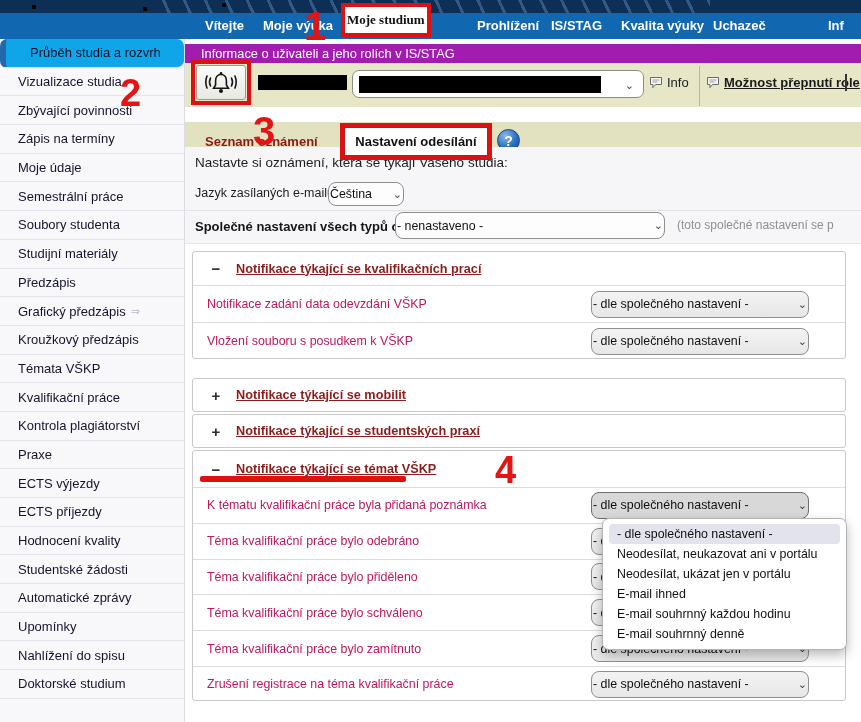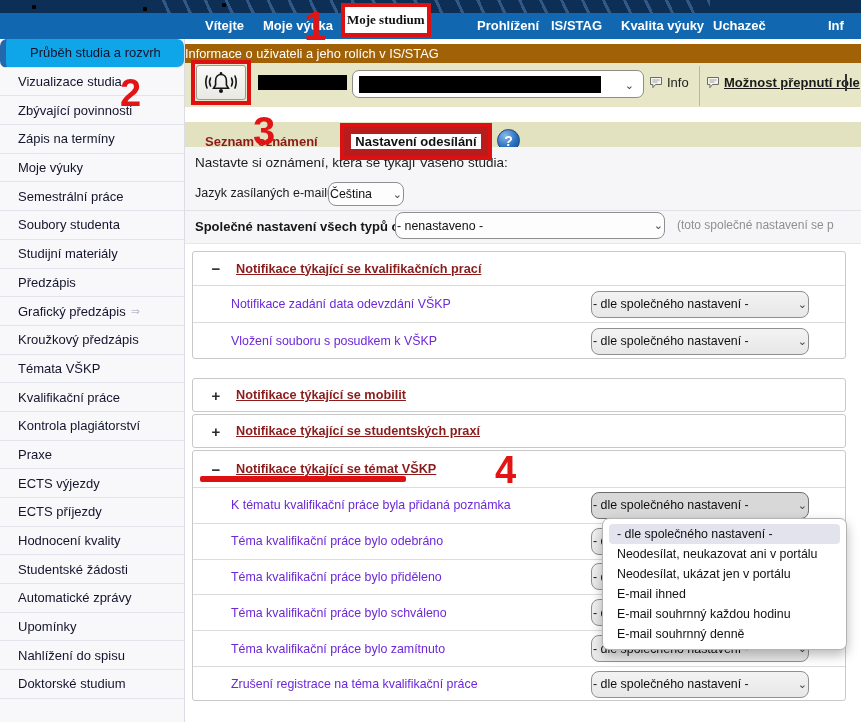--- a/index.html
+++ b/index.html
@@ -25,22 +25,22 @@
   
   .sidebar { position:absolute; left:0; top:39px; width:185px; height:683px;
     background:#f8f8fb; border-right:1px solid #dcdce4; }
   .sb-item { height:28.7px; display:flex; align-items:center; padding-left:18px;
     border-bottom:1px solid #e3e3ec; font-size:13px; color:#14142c; cursor:pointer; white-space:nowrap; }
   .sb-item.active { background:#0ea5e9; border-left:6px solid #2368ad; padding-left:24px;border-radius:7px; }
   .sb-arrow { color:#b9b9cc; font-size:11px; margin-left:5px; }
 
   
   .main { position:absolute; left:185px; top:39px; width:676px; height:683px; background:#fff; }
-  .user-title { position:absolute; left:0; top:5px; width:676px; height:19px; background:#a16207;
-    color:#fff; font-size:12.8px; line-height:19px; padding-left:0; }
+  .user-title { position:absolute; left:0; top:5px; width:676px; height:19px; background:#a21caf;
+    color:#fff; font-size:12.8px; line-height:19px; padding-left:16px; }
   .userbar { position:absolute; left:0; top:24px; width:676px; height:44px; background:#e7e7c7; }
   .bell-annot { position:absolute; left:6px; top:21px; width:60px; height:45px;
     border:4px solid #dd1111; z-index:7; background:transparent; }
   .bell-btn { position:absolute; left:1px; top:1px; width:50px; height:35px;
     background:linear-gradient(#f9f9f7,#e9e9e4); border:1px solid #9a9a90; border-radius:3px;
     display:flex; align-items:center; justify-content:center; cursor:pointer; }
   .redact { background:#000; position:absolute; }
   .role-select { position:absolute; left:167px; top:31px; width:292px; height:28px; background:#fff;
     border:1px solid #8d8d85; border-radius:7px; cursor:pointer; }
   .chev { font-size:11px; color:#444; line-height:1; }
@@ -51,21 +51,21 @@
   .switch-role { position:absolute; left:521px; top:36px; display:flex; align-items:center; gap:4px;
     font-size:13px; color:#1a1a1a; font-weight:bold; text-decoration:underline; cursor:pointer; white-space:nowrap; }
   .cut-bar { position:absolute; left:660px; top:35px; width:2px; height:17px; background:#333; }
 
   
   .tabbar { position:absolute; left:0; top:83px; width:676px; height:39px; background:#e2e2c0; }
   .tab-inactive { position:absolute; left:20px; top:0; height:39px; line-height:39px;
     color:#8b1a1a; font-size:13px; font-weight:bold; cursor:pointer; }
   .tab-annot { position:absolute; left:155px; top:1px; width:152px; height:37px; border:4px solid #dd1111; z-index:7; }
   .tab-active { display:flex; align-items:center; justify-content:center; width:100%; height:100%;
-    background:#fff; border:7px solid #b91c1c; color:#111; font-size:13px; font-weight:bold; cursor:pointer; white-space:nowrap; }
+    background:#fff; border:1px solid #b91c1c; color:#111; font-size:13px; font-weight:bold; cursor:pointer; white-space:nowrap; }
   .qmark { position:absolute; left:312px; top:7px; width:23px; height:23px; border-radius:50%;
     background:radial-gradient(circle at 35% 28%, #8ab9ea, #2a6fc0 55%, #174f92);
     border:1px solid #14477f; color:#fff; font-size:14px; font-weight:bold;
     display:flex; align-items:center; justify-content:center; cursor:pointer; }
 
   
   .light-block { position:absolute; left:0; top:108px; width:676px; height:97px; background:#f6f6f8;
     border-bottom:1px solid #e7e7ea; }
   .hairline { position:absolute; left:0; top:171px; width:676px; height:1px; background:#e2e2e6; }
   .intro { position:absolute; left:10px; top:116px; font-size:13.5px; color:#1c1c1c; }
@@ -78,21 +78,21 @@
   .sel-common { position:absolute; left:210px; top:173px; width:270px; height:27px; background:#fdfdfd; }
   .common-note { position:absolute; left:492px; top:179px; width:184px; overflow:hidden;
     white-space:nowrap; font-size:12px; color:#8f8f8f; }
 
   .panel { position:absolute; left:7px; width:654px; border:1px solid #c9c9c9; border-radius:3px; background:#fff; }
   .sec-head { display:flex; align-items:center; gap:13px; padding-left:16px; }
   .toggle { width:14px; text-align:center; font-size:15px; font-weight:bold; color:#2b2b2b; cursor:pointer; }
   .sec-link { color:#8b1c1c; font-size:12.7px; font-weight:bold; text-decoration:underline; cursor:pointer; white-space:nowrap; }
   .sec-row { display:flex; align-items:center; justify-content:space-between;
     padding-left:14px; padding-right:36px; border-top:1px solid #dcdcdc; }
-  .row-label { font-size:12.4px; color:#6d28d9; white-space:nowrap;margin-left:24px; }
+  .row-label { font-size:12.4px; color:#be185d; white-space:nowrap; }
   .row-sel { width:218px; height:27px; flex:0 0 auto; }
   .row-sel.focus { background:#d8d8d8; border-color:#6e6e6e; }
   .p1 { top:212px; height:108px; } .p1 .sec-head { height:33px; } .p1 .sec-row { height:37.3px; }
   .p2 { top:339px; height:34px; } .p2 .sec-head { height:32px; }
   .p3 { top:375px; height:34px; } .p3 .sec-head { height:32px; }
   .p4 { top:411px; height:251px; } .p4 .sec-head { height:36px; } .p4 .sec-row { height:35.8px; }
 
   
   .menu { position:absolute; left:417px; top:479px; width:245px; height:132px; background:#fff;
     border:1px solid #b3b3b3; border-radius:7px; box-shadow:0 5px 12px rgba(0,0,0,.28);
@@ -143,21 +143,21 @@
     <div class="sb-item">
         <span>Vizualizace studia</span>
       </div>
     <div class="sb-item">
         <span>Zbývající povinnosti</span>
       </div>
     <div class="sb-item">
         <span>Zápis na termíny</span>
       </div>
     <div class="sb-item">
-        <span>Moje výuky</span>
+        <span>Moje údaje</span>
       </div>
     <div class="sb-item">
         <span>Semestrální práce</span>
       </div>
     <div class="sb-item">
         <span>Soubory studenta</span>
       </div>
     <div class="sb-item">
         <span>Studijní materiály</span>
       </div>

